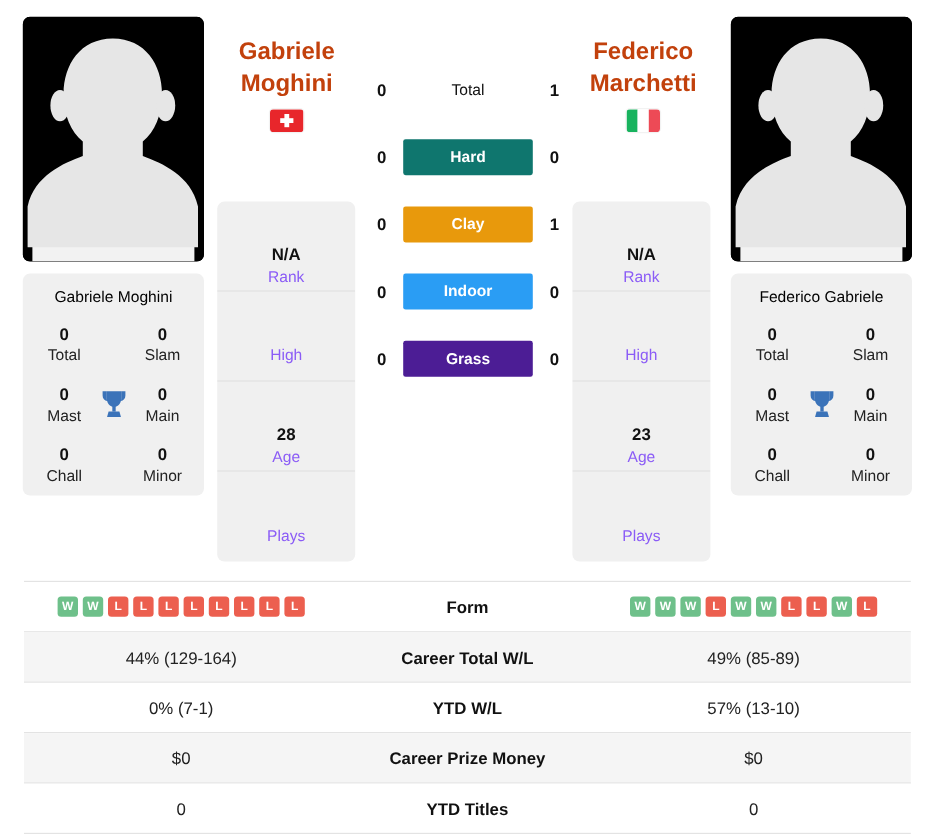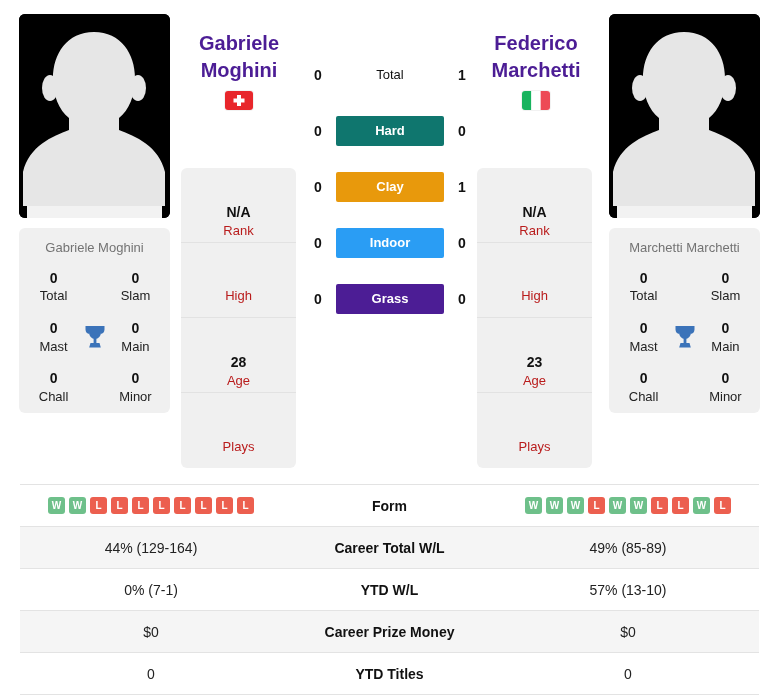--- a/index.html
+++ b/index.html
@@ -38,21 +38,21 @@
   .photo svg { display: block; width: 100%; height: 100%; }
 
   .pname {
     position: absolute;
     width: 200px;
     text-align: center;
     top: 30px;
     font-size: 20px;
     font-weight: bold;
     line-height: 1.35;
-    color: #4c1d95;
+    color: #c2410c;
   }
   .pname.left  { left: 139px; }
   .pname.right { left: 436px; text-align: center; }
 
   .flag {
     position: absolute;
     width: 28px;
     height: 19px;
     border-radius: 3px;
     overflow: hidden;
@@ -126,40 +126,40 @@
   .infocard .cell:last-child { border-bottom: none; }
   .infocard .v {
     font-size: 14px;
     font-weight: bold;
     color: #111;
     line-height: 1.35;
     margin-top: 32px;
   }
   .infocard .k {
     font-size: 13px;
-    color: #b91c1c;
+    color: #8b5cf6;
     line-height: 1.35;
   }
 
   
   .tcard {
     position: absolute;
     top: 228px;
     width: 151px;
     background: #f0f0f0;
     border-radius: 6px;
     padding: 0;
     box-sizing: border-box;
   }
   .tcard.left  { left: 19px; }
   .tcard.right { left: 609px; }
   .tcard .tname {
     text-align: center;
     font-size: 13px;
-    color: #737373;
+    color: #000000;
     padding: 12px 4px 6px;
     line-height: 1.2;
   }
   .tcard .trow {
     display: flex;
     align-items: center;
     justify-content: space-between;
     padding: 7px 6px;
     position: relative;
   }
@@ -391,21 +391,21 @@
         </div>
         <div class="spacer"></div>
         <div class="tcol">
           <div class="v">0</div>
           <div class="k">Minor</div>
         </div>
       </div>
     </div>
 
     <div class="tcard right">
-      <div class="tname">Marchetti Marchetti</div>
+      <div class="tname">Federico Gabriele</div>
       <div class="trow">
         <div class="tcol">
           <div class="v">0</div>
           <div class="k">Total</div>
         </div>
         <div class="spacer"></div>
         <div class="tcol">
           <div class="v">0</div>
           <div class="k">Slam</div>
         </div>

